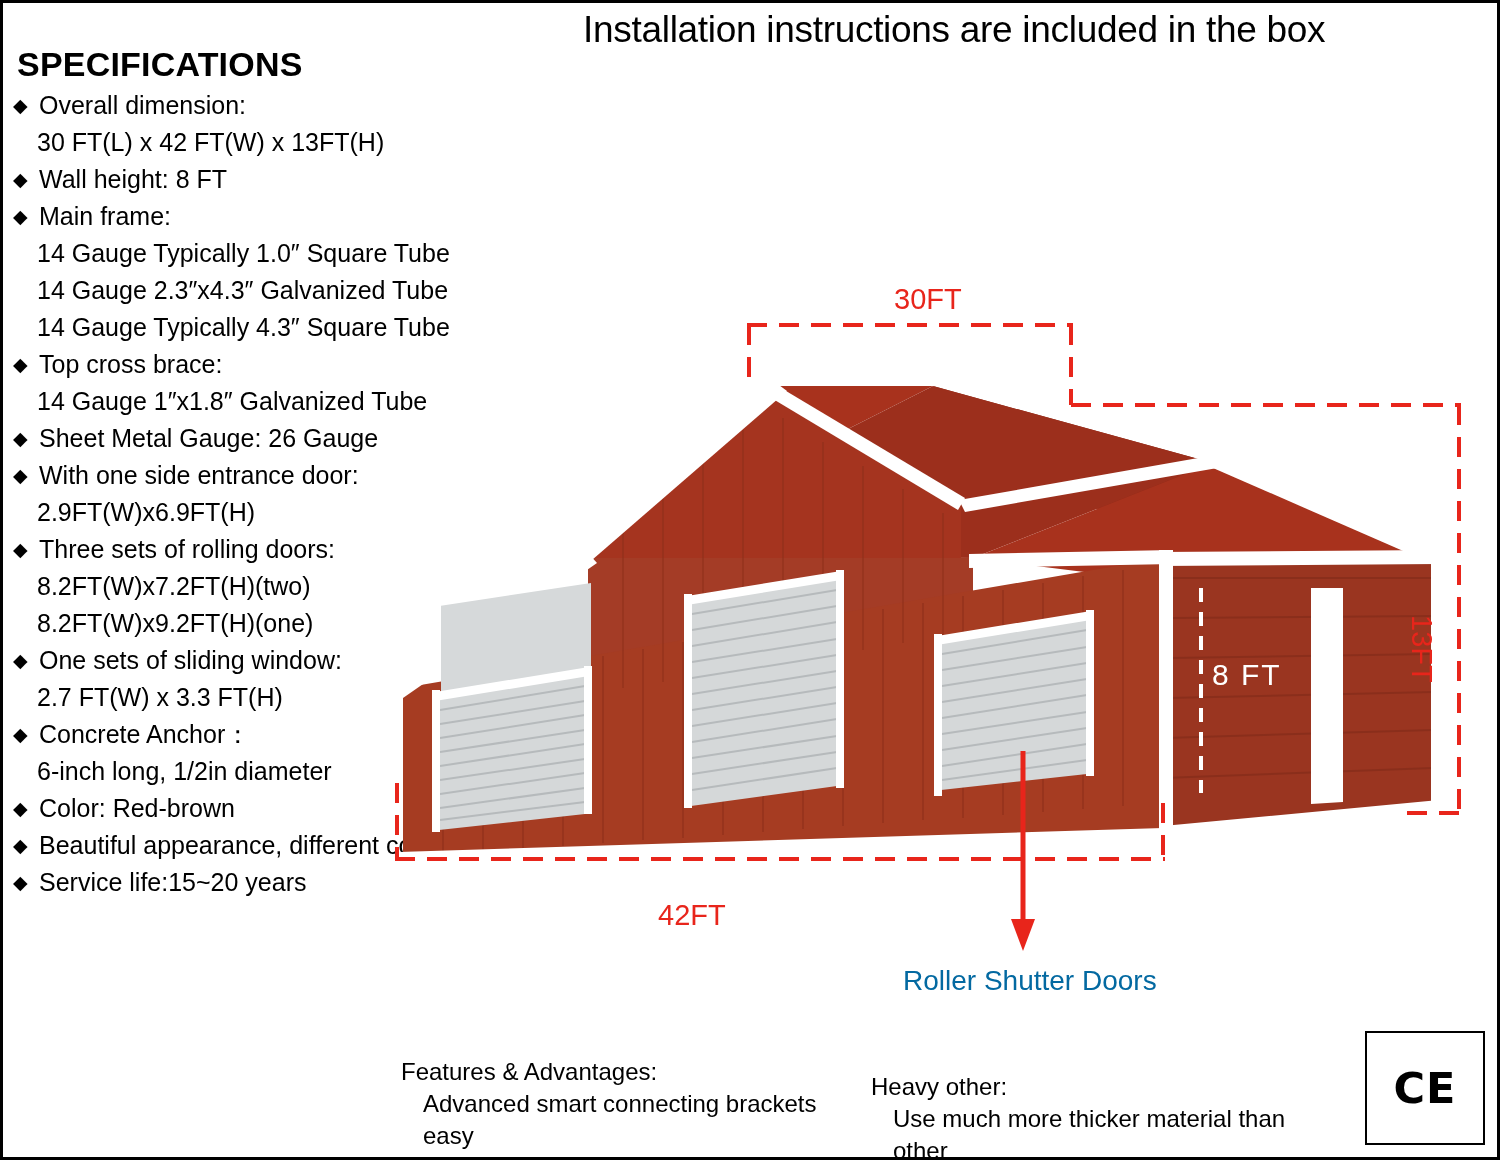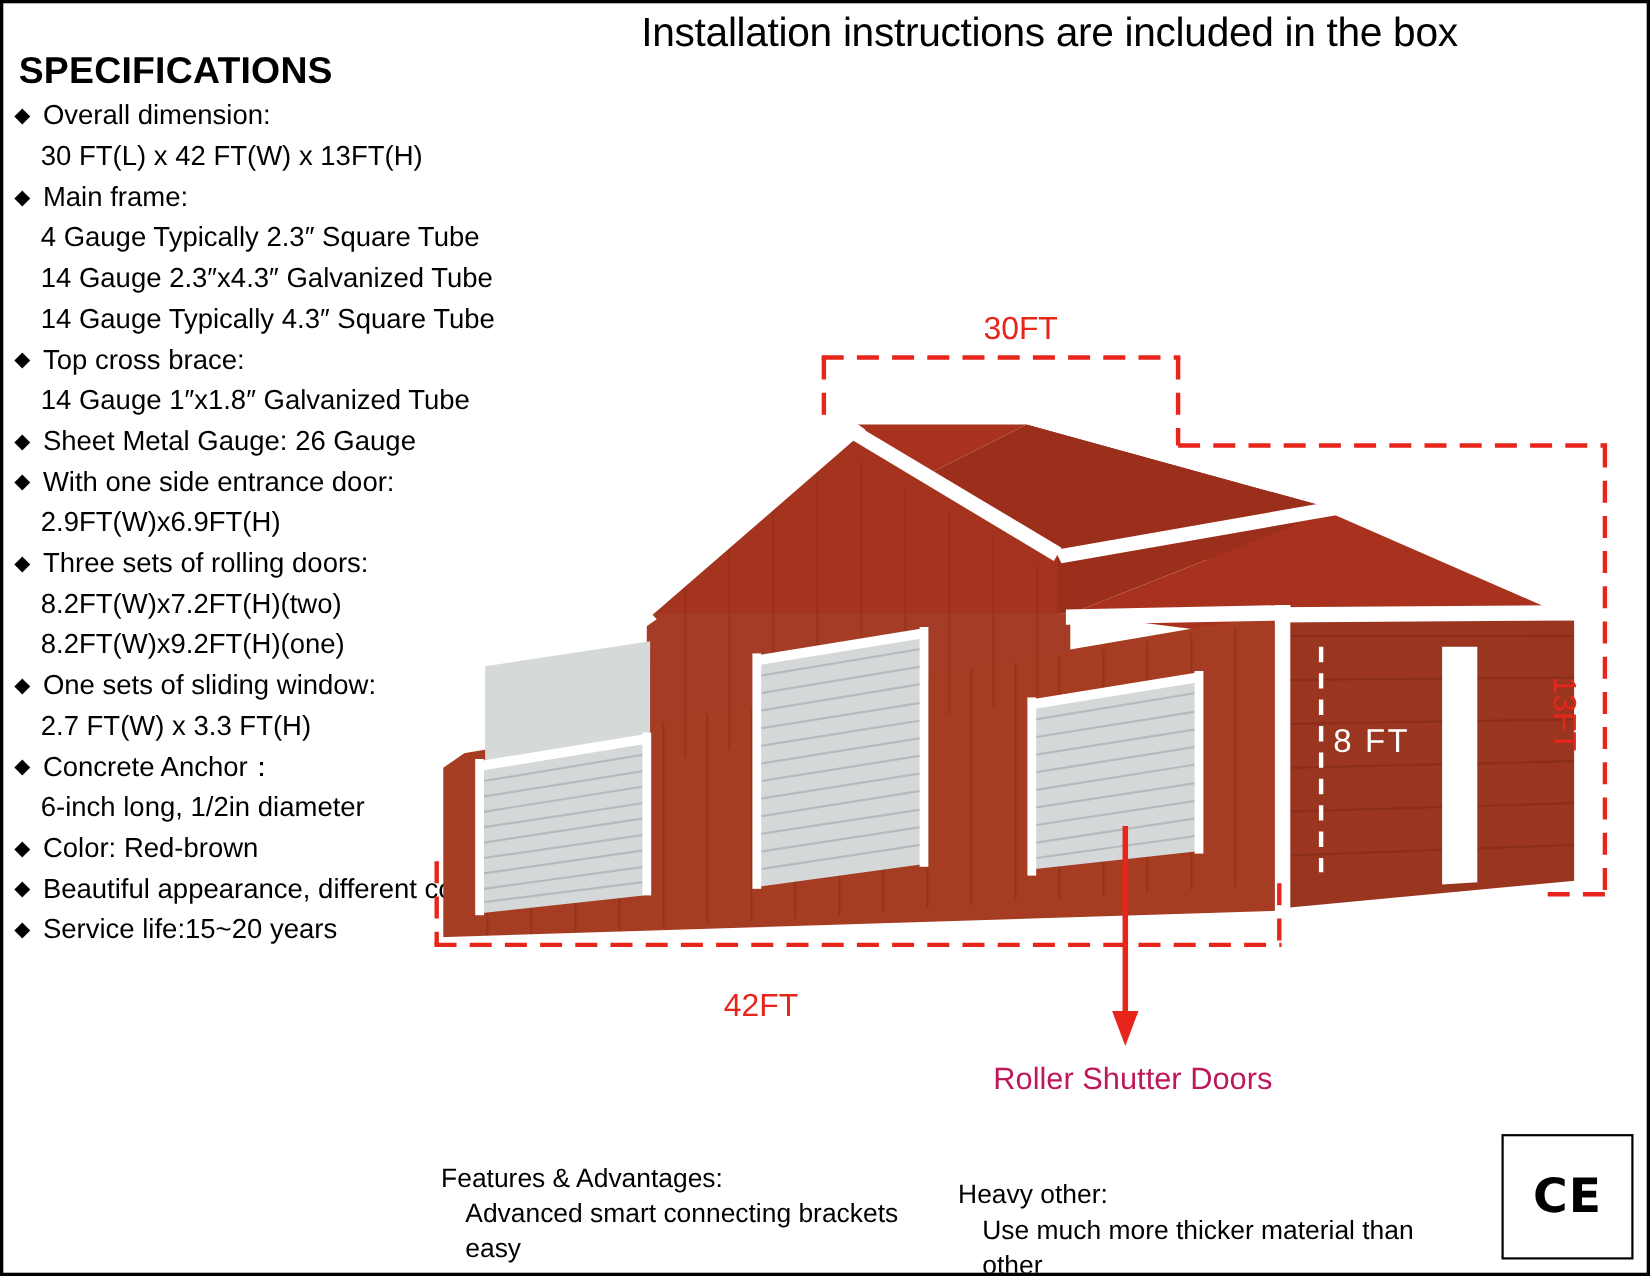--- a/index.html
+++ b/index.html
@@ -106,21 +106,21 @@
     top: 655px;
     color: #ffffff;
     font-size: 30px;
     letter-spacing: 2px;
     white-space: nowrap;
   }
   .callout-label {
     position: absolute;
     left: 900px;
     top: 962px;
-    color: #be185d;
+    color: #0369a1;
     font-size: 28px;
     white-space: nowrap;
   }
 
   
   .note {
     position: absolute;
     font-size: 24px;
     line-height: 32px;
     color: #000;
@@ -154,22 +154,23 @@
 <body>
 
 <div id="page">
 
   <div class="header-title">Installation instructions are included in the box</div>
 
   <div class="specs-title">SPECIFICATIONS</div>
   <div class="specs-list" id="specs-list">
       <div class="spec-line bullet">Overall dimension:</div>
       <div class="spec-line indent">30 FT(L) x 42 FT(W) x 13FT(H)</div>
+      <div class="spec-line bullet">Wall height: 8 FT</div>
       <div class="spec-line bullet">Main frame:</div>
-      <div class="spec-line indent">4 Gauge Typically 2.3″ Square Tube</div>
+      <div class="spec-line indent">14 Gauge Typically 1.0″ Square Tube</div>
       <div class="spec-line indent">14 Gauge 2.3″x4.3″ Galvanized Tube</div>
       <div class="spec-line indent">14 Gauge Typically 4.3″ Square Tube</div>
       <div class="spec-line bullet">Top cross brace:</div>
       <div class="spec-line indent">14 Gauge 1″x1.8″ Galvanized Tube</div>
       <div class="spec-line bullet">Sheet Metal Gauge: 26 Gauge</div>
       <div class="spec-line bullet"> With one side entrance door:</div>
       <div class="spec-line indent"> 2.9FT(W)x6.9FT(H)</div>
       <div class="spec-line bullet">Three sets of rolling doors:</div>
       <div class="spec-line indent">8.2FT(W)x7.2FT(H)(two)</div>
       <div class="spec-line indent">8.2FT(W)x9.2FT(H)(one)</div>

